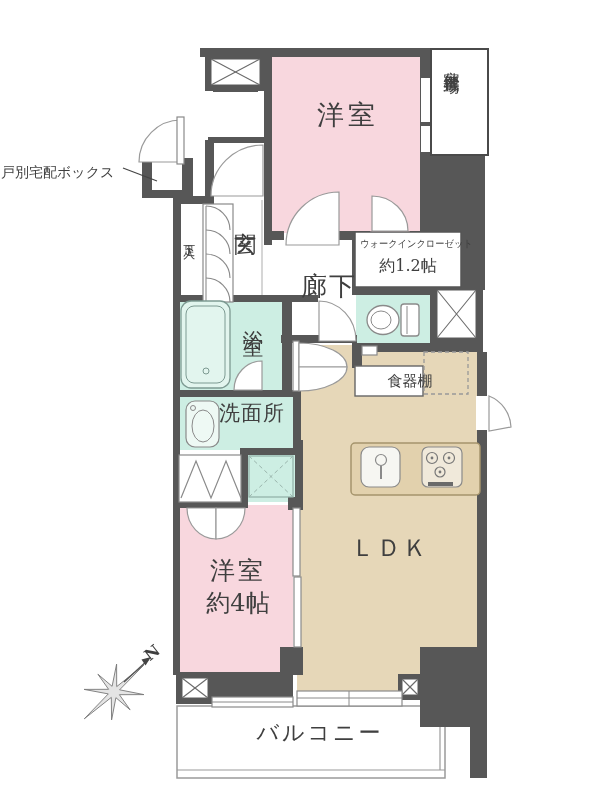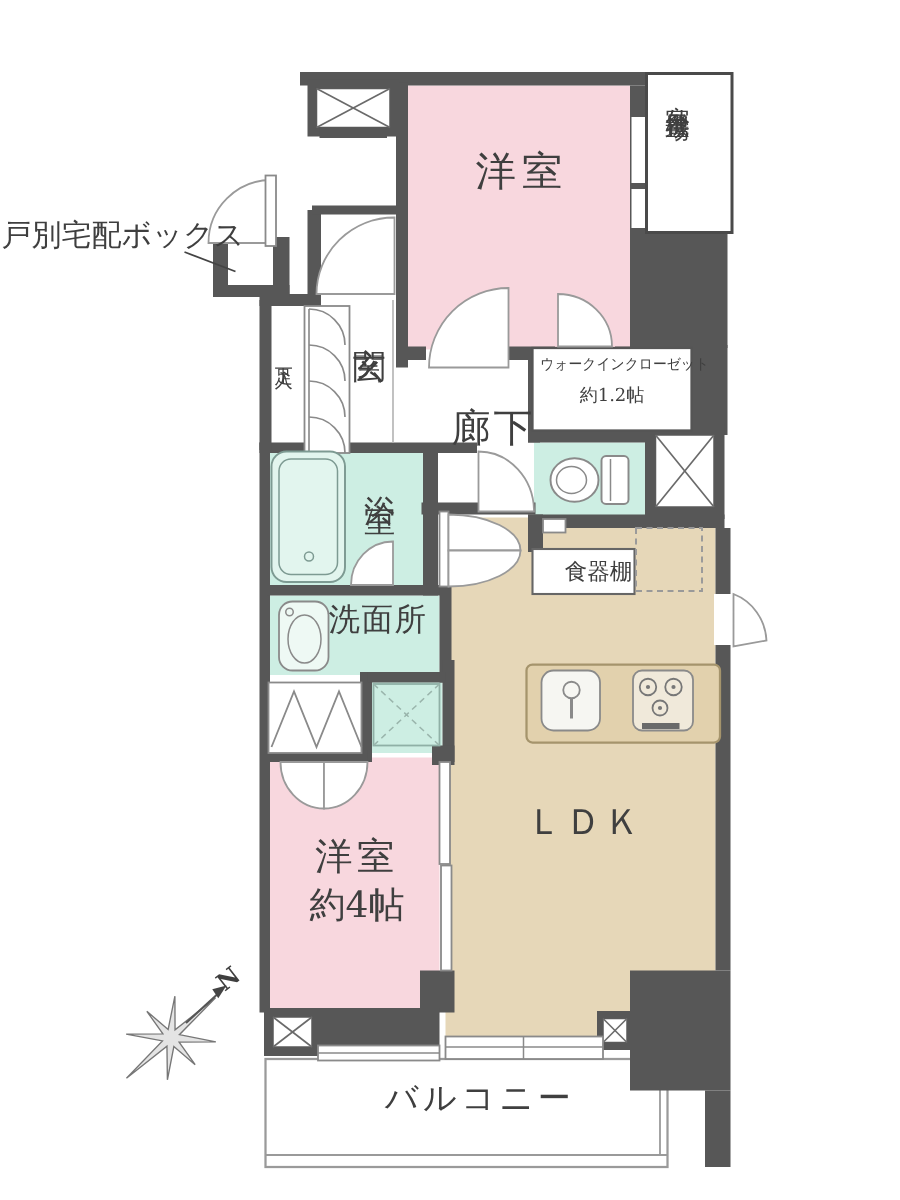--- a/index.html
+++ b/index.html
@@ -207,35 +207,35 @@
 
   <g transform="translate(114,692)">
     <path d="M29.9,2.6 L5.4,2.7 L16.1,17.8 L1.9,5.7 L-2.4,27.9 L-2.7,5.4 L-29.7,26.8 L-5.7,1.9 L-29.9,-2.6 L-5.4,-2.7 L-16.1,-17.8 L-1.9,-5.7 L2.6,-27.9 L2.7,-5.4 L29.7,-26.8 L5.6,-2.2 Z" fill="#e4e4e4" stroke="#777" stroke-width="0.9"></path>
     <line x1="10" y1="-10" x2="34" y2="-32" stroke="#555" stroke-width="1.4"></line>
     <path d="M37,-35 L27.5,-32.5 L31.5,-26.5 Z" fill="#444"></path>
   </g>
 
   <line x1="123" y1="168" x2="157" y2="181" stroke="#444" stroke-width="1.2"></line>
 </svg>
 
-<div class="lbl" style="left:1px;top:145px;font-size:20px;">戸別宅配ボックス</div>
+<div class="lbl" style="left:1px;top:165px;font-size:14px;">戸別宅配ボックス</div>
 
 <div class="lbl center" style="left:292px;top:100px;width:112px;font-size:27px;letter-spacing:4px;">洋室</div>
 
 <div class="lbl vert" style="left:443px;top:58px;font-size:16px;letter-spacing:2px;">室外機置場</div>
 
 <div class="lbl center" style="left:356px;top:238px;width:104px;font-size:10px;transform:scaleX(.92);">ウォークインクローゼット</div>
-<div class="lbl center" style="left:356px;top:257px;width:104px;font-size:12px;">約1.2帖</div>
+<div class="lbl center" style="left:356px;top:257px;width:104px;font-size:16px;">約1.2帖</div>
 
 <div class="lbl vert" style="left:233px;top:214px;font-size:22px;letter-spacing:3px;">玄関</div>
 <div class="lbl vert" style="left:182px;top:235px;font-size:12px;letter-spacing:1px;">下足入</div>
 <div class="lbl" style="left:301px;top:272px;font-size:26px;letter-spacing:2px;">廊下</div>
 <div class="lbl vert" style="left:241px;top:313px;font-size:21px;letter-spacing:6px;">浴室</div>
 <div class="lbl" style="left:219px;top:402px;font-size:21px;letter-spacing:1px;">洗面所</div>
-<div class="lbl center" style="left:355px;top:373px;width:88px;font-size:15px;">食器棚</div>
+<div class="lbl center" style="left:366px;top:373px;width:88px;font-size:15px;">食器棚</div>
 
 <div class="lbl center" style="left:330px;top:535px;width:120px;font-size:24px;letter-spacing:2px;text-align:center;">ＬＤＫ</div>
 
 <div class="lbl center" style="left:182px;top:557px;width:112px;font-size:25px;letter-spacing:3px;">洋室</div>
 <div class="lbl center" style="left:182px;top:590px;width:112px;font-size:24px;">約4帖</div>
 
 <div class="lbl center" style="left:235px;top:721px;width:170px;font-size:22px;letter-spacing:3px;">バルコニー</div>
 
 <div class="lbl" style="left:145px;top:644px;font-size:16px;font-weight:bold;transform:rotate(-38deg);">N</div>
 

